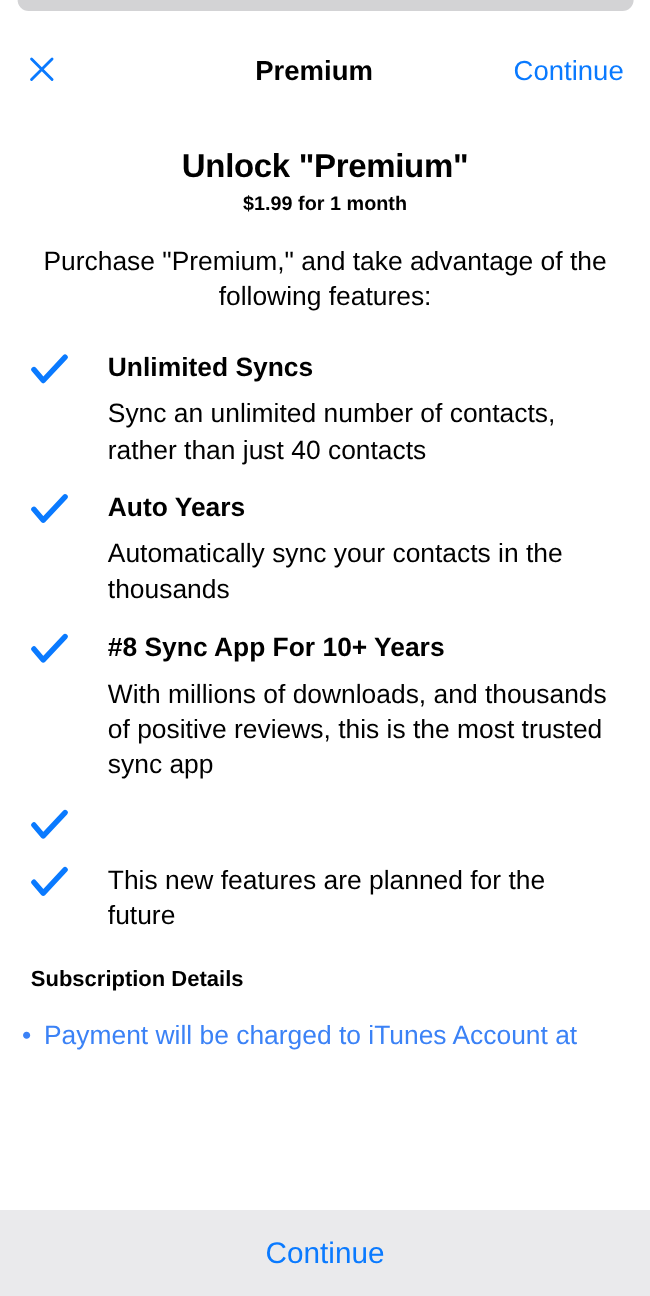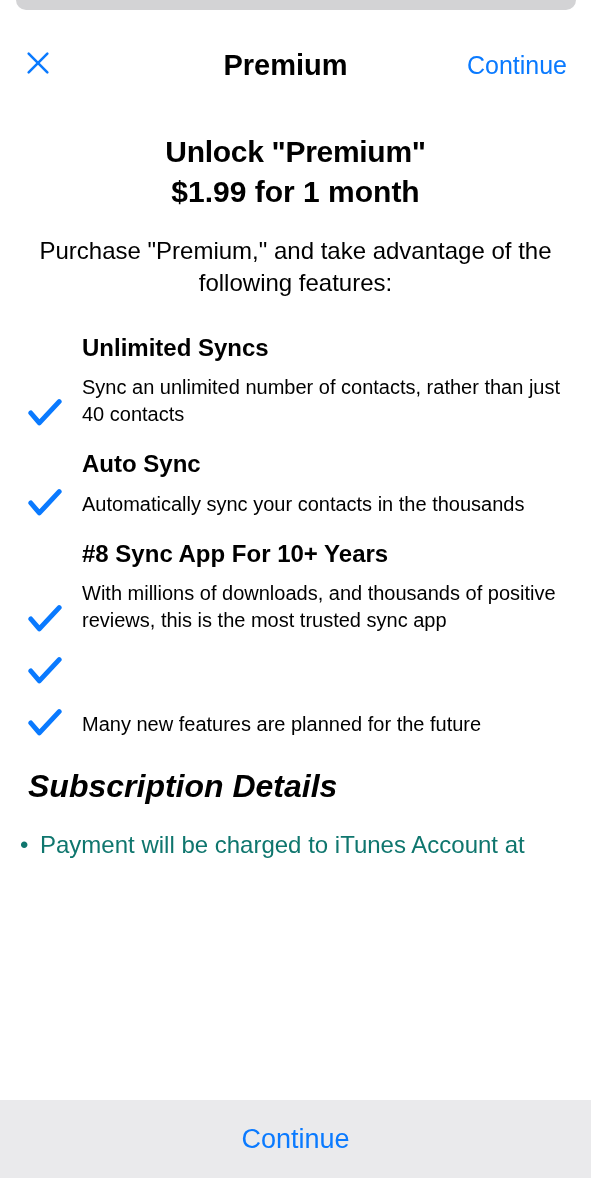--- a/index.html
+++ b/index.html
@@ -32,21 +32,21 @@
     .nav-close {
       color: #0a7aff;
       display: flex;
       align-items: center;
       justify-content: flex-start;
       width: 100px;
       cursor: pointer;
     }
     .nav-close svg { width: 28px; height: 28px; }
     .nav-title {
-      font-size: 29px;
+      font-size: 25px;
       font-weight: 600;
       color: #000;
       flex: 1;
       text-align: center;
     }
     .nav-continue {
       color: #0a7aff;
       font-size: 25px;
       font-weight: 400;
       text-align: right;
@@ -65,70 +65,69 @@
     .hero {
       text-align: center;
       padding: 45px 30px 14px;
     }
     .hero-title {
       font-size: 30px;
       font-weight: 700;
       letter-spacing: -0.3px;
     }
     .hero-price {
-      font-size: 30px;
+      font-size: 18px;
       font-weight: 700;
       margin-top: 6px;
     }
     .hero-desc {
       font-size: 24px;
       font-weight: 400;
       line-height: 1.35;
       margin-top: 26px;
       padding: 0 0px;
     }
     .features {
       padding: 18px 28px 0 28px;
     }
     .feature {
       display: flex;
-      align-items: flex-end;
-      gap: 20px;
+      align-items: flex-start;
+      gap: 36px;
       margin-bottom: 20px;
     }
     .check {
       flex: 0 0 34px;
       margin-top: 2px;
       color: #0a7aff;
     }
     .check svg { width: 34px; height: 30px; display: block; }
     .feature-body { flex: 1; }
     .feature-title {
       font-size: 24px;
       font-weight: 700;
       line-height: 1.35;
       margin-bottom: 10px;
     }
     .feature-desc {
-      font-size: 20px;
+      font-size: 24px;
       font-weight: 400;
       line-height: 1.35;
       color: #000;
     }
     .details-header {
-      font-size: 32px;
+      font-size: 20px;
       font-weight: 700;
       padding: 10px 28px 0 28px;
-      font-style: italic;
     }
     .details-bullet {
       font-size: 24px;
       font-weight: 400;
       padding: 26px 28px 0 40px;
-      color: #0f766e;
+      color: #3b82f6;
       position: relative;
     }
     .details-bullet::before {
       content: "•";
       position: absolute;
       left: 20px;
       top: 26px;
     }
     .fade {
       position: absolute;
@@ -194,21 +193,21 @@
       </div>
     </div>
 
     <div class="feature">
       <div class="check">
         <svg viewBox="0 0 24 20" fill="none" stroke="currentColor" stroke-width="3.5" stroke-linecap="round" stroke-linejoin="round">
             <polyline points="2,10 8,17 22,2"></polyline>
           </svg>
       </div>
       <div class="feature-body">
-        <div class="feature-title">Auto Sync</div>
+        <div class="feature-title">Auto Years</div>
         <div class="feature-desc">Automatically sync your contacts in the thousands</div>
       </div>
     </div>
 
     <div class="feature">
       <div class="check">
         <svg viewBox="0 0 24 20" fill="none" stroke="currentColor" stroke-width="3.5" stroke-linecap="round" stroke-linejoin="round">
             <polyline points="2,10 8,17 22,2"></polyline>
           </svg>
       </div>
@@ -226,21 +225,21 @@
       </div>
     </div>
 
     <div class="feature">
       <div class="check">
         <svg viewBox="0 0 24 20" fill="none" stroke="currentColor" stroke-width="3.5" stroke-linecap="round" stroke-linejoin="round">
             <polyline points="2,10 8,17 22,2"></polyline>
           </svg>
       </div>
       <div class="feature-body">
-        <div class="feature-desc">Many new features are planned for the future</div>
+        <div class="feature-desc">This new features are planned for the future</div>
       </div>
     </div>
 
   </div>
 
   <div class="details-header">Subscription Details</div>
   <div class="details-bullet">Payment will be charged to iTunes Account at</div>
 
 </div>
 

